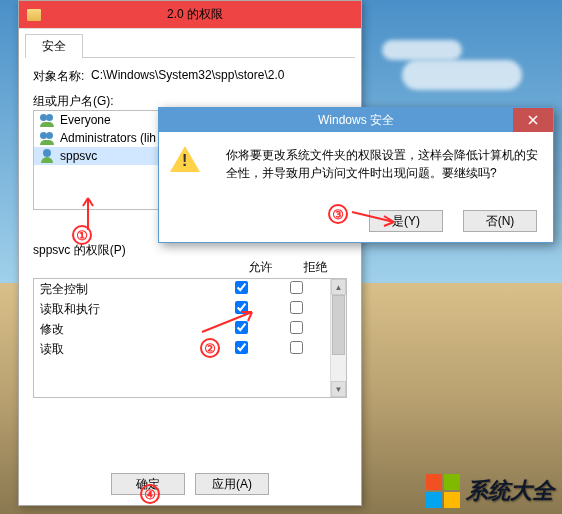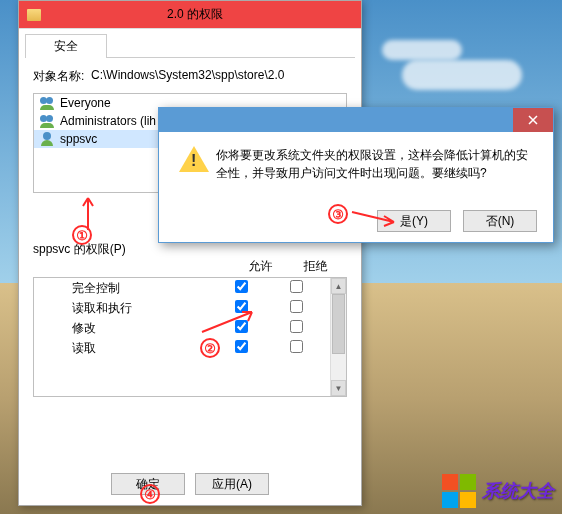--- a/index.html
+++ b/index.html
@@ -6,67 +6,67 @@
 body { width: 562px; height: 514px; position: relative; overflow: hidden; background: linear-gradient(to bottom, #5a9fd4 0%, #88c5e8 25%, #a8d8f0 35%, #d4b896 55%, #c9a778 70%, #9a8560 100%); }
 .sky { position: absolute; top: 0; left: 0; right: 0; height: 55%; background: linear-gradient(to bottom, #4a90c8, #a0d0ea); }
 .cloud { position: absolute; background: rgba(255,255,255,0.7); border-radius: 30px; filter: blur(2px); }
 .ground { position: absolute; bottom: 0; left: 0; right: 0; height: 45%; background: linear-gradient(to bottom, #d9c08a, #b8a070, #8a7850); }
 .main-dialog { position: absolute; left: 18px; top: 0; width: 344px; height: 506px; background: #fff; border: 1px solid #aaa; box-shadow: 2px 2px 8px rgba(0,0,0,0.3); }
 .main-title { background: #ef4444; height: 28px; display: flex; align-items: center; padding-left: 8px; border-bottom: 1px solid #ddd; }
 .folder-icon { width: 14px; height: 12px; background: linear-gradient(#f9d97f,#e6b84f); border-radius: 1px; margin-right: 8px; }
 .main-title-text { flex: 1; text-align: center; padding-right: 20px; }
 .tab-area { padding: 4px 6px 0 6px; }
 .tab-header { display: flex; border-bottom: 1px solid #ccc; }
-.tab { border: 1px solid #ccc; border-bottom: none; padding: 3px 28px; background: #fff; position: relative; top: 1px; }
+.tab { border: 1px solid #ccc; border-bottom: none; padding: 3px 16px; background: #fff; position: relative; top: 1px; }
 .tab-body { padding: 10px 8px; }
 .row { display: flex; margin-bottom: 6px; }
 .row .lab { width: 58px; }
 .groupbox { margin-top: 8px; }
 .listbox { border: 1px solid #bfbfbf; background: #fff; height: 100px; overflow: hidden; }
 .list-item { display: flex; align-items: center; padding: 2px 6px; cursor: default; }
 .list-item.selected { background: #d0e7ff; }
 .user-icon { width: 14px; height: 14px; margin-right: 6px; position: relative; }
 .user-icon::before { content:""; position:absolute; width:8px;height:8px;border-radius:50%; background:#4a90c8; top:0;left:3px; }
 .user-icon::after { content:""; position:absolute; width:12px;height:6px;border-radius:6px 6px 0 0; background:#6ab04c; bottom:0;left:1px; }
 .group-icon { width: 14px; height: 14px; margin-right: 6px; position: relative; }
 .group-icon::before { content:""; position:absolute; width:7px;height:7px;border-radius:50%; background:#4a90c8; top:1px;left:0; box-shadow: 6px 0 0 #4a90c8; }
 .group-icon::after { content:""; position:absolute; width:14px;height:5px;border-radius:5px 5px 0 0; background:#6ab04c; bottom:0;left:0; }
 .btn-row { display: flex; justify-content: flex-end; gap: 10px; margin-top: 10px; }
 .win-btn { min-width: 74px; height: 22px; border: 1px solid #adadad; background: #eaeaea; cursor: pointer; padding: 0 8px; }
-.perm-label { margin-top: 16px; }
+.perm-label { margin-top: 0; }
 .perm-headers { display: flex; padding: 0 4px; }
 .perm-headers .spacer { flex: 1; }
 .perm-headers .col { width: 55px; text-align: center; }
 .perm-table { border: 1px solid #bfbfbf; background: #fff; height: 120px; overflow: hidden; display: flex; margin-top: 2px; }
-.perm-list { flex: 1; margin-left: 32px; }
+.perm-list { flex: 1; }
 .perm-row { display: flex; align-items: center; height: 20px; padding: 0 6px; }
 .perm-name { flex: 1; }
 .perm-col { width: 55px; text-align: center; }
 .perm-col input { cursor: pointer; }
 .scrollbar { width: 16px; background: #f0f0f0; border-left: 1px solid #ddd; position: relative; }
 .scroll-btn { height: 16px; background: #e0e0e0; border: 1px solid #ccc; display:flex;align-items:center;justify-content:center; font-size:8px; color:#666; }
 .scroll-thumb { position: absolute; top: 16px; left: 1px; right: 1px; height: 60px; background: #cfcfcf; border: 1px solid #bbb; }
 .dialog-buttons { position: absolute; bottom: 10px; left: 0; right: 0; display: flex; justify-content: center; gap: 10px; }
 .sec-dialog { position: absolute; left: 158px; top: 107px; width: 396px; height: 136px; background: #fff; border: 1px solid #5a9bd5; box-shadow: 3px 3px 10px rgba(0,0,0,0.4); }
 .sec-title { background: #5a9bd5; color: #fff; height: 24px; display: flex; align-items: center; justify-content: center; position: relative; }
 .sec-close { position: absolute; right: 0; top: 0; width: 40px; height: 24px; background: #c75050; display: flex; align-items: center; justify-content: center; cursor: pointer; }
 .sec-close svg { width: 10px; height: 10px; }
-.sec-body { padding: 14px 20px; display: flex; gap: 7px; }
+.sec-body { padding: 14px 11px; display: flex; gap: 26px; }
 .warn-icon { width: 30px; height: 30px; flex-shrink: 0; }
 .warn-tri { width: 0; height: 0; border-left: 15px solid transparent; border-right: 15px solid transparent; border-bottom: 26px solid #ffd24a; position: relative; }
 .warn-tri::after { content:"!"; position:absolute; left:-3px; top:6px; font-weight:bold; font-size:16px; color:#333; }
 .sec-text { line-height: 1.5; }
-.sec-btns { position: absolute; bottom: 10px; right: 16px; display: flex; gap: 12px; margin-top: 16px; }
+.sec-btns { position: absolute; bottom: 10px; right: 16px; display: flex; gap: 20px; margin-top: 16px; }
 .annot { position: absolute; color: #ff2a2a; font-weight: bold; pointer-events: none; }
 .circle-num { border: 2px solid #ff2a2a; border-radius: 50%; width: 20px; height: 20px; display: inline-flex; align-items: center; justify-content: center; font-size: 13px; }
 .arrow-svg { position: absolute; pointer-events: none; }
 .logo { position: absolute; right: 8px; bottom: 6px; display: flex; align-items: center; gap: 6px; }
 .logo-grid { display: grid; grid-template-columns: 16px 16px; grid-template-rows: 16px 16px; gap: 2px; }
 .logo-grid div:nth-child(1){background:#f25022;} .logo-grid div:nth-child(2){background:#7fba00;} .logo-grid div:nth-child(3){background:#00a4ef;} .logo-grid div:nth-child(4){background:#ffb900;}
-.logo-text { color: #6d28d9; font-size: 18px; font-weight: bold; font-style: italic; text-shadow: 1px 1px 2px rgba(0,0,0,0.5); }
+.logo-text { color: #0f172a; font-size: 22px; font-weight: bold; font-style: italic; text-shadow: 1px 1px 2px rgba(0,0,0,0.5); }
 </style>
 </head>
 <body>
 
 <div class="sky"></div>
 <div class="cloud" style="top:60px;right:40px;width:120px;height:30px"></div>
 <div class="cloud" style="top:40px;right:100px;width:80px;height:20px"></div>
 <div class="ground"></div>
 
 <div class="main-dialog">
@@ -77,20 +77,21 @@
   <div class="tab-area">
     <div class="tab-header">
       <div class="tab">安全</div>
     </div>
     <div class="tab-body">
       <div class="row">
         <span class="lab">对象名称:</span>
         <span>C:\Windows\System32\spp\store\2.0</span>
       </div>
       <div class="groupbox">
+        <div>组或用户名(G):</div>
         <div class="listbox">
           <div class="list-item">
             <span class="group-icon"></span>
             <span>Everyone</span>
           </div>
           <div class="list-item">
             <span class="group-icon"></span>
             <span>Administrators (lih</span>
           </div>
           <div class="list-item selected">
@@ -141,20 +142,21 @@
     </div>
   </div>
   <div class="dialog-buttons">
     <button class="win-btn">确定</button>
     <button class="win-btn">应用(A)</button>
   </div>
 </div>
 
 <div class="sec-dialog">
   <div class="sec-title">
+    <span>Windows 安全</span>
     <div class="sec-close">
       <svg viewBox="0 0 10 10">
           <path d="M1 1 L9 9 M9 1 L1 9" stroke="#fff" stroke-width="1.5"></path>
         </svg>
     </div>
   </div>
   <div class="sec-body">
     <div class="warn-icon">
         <div class="warn-tri"></div>
       </div>

